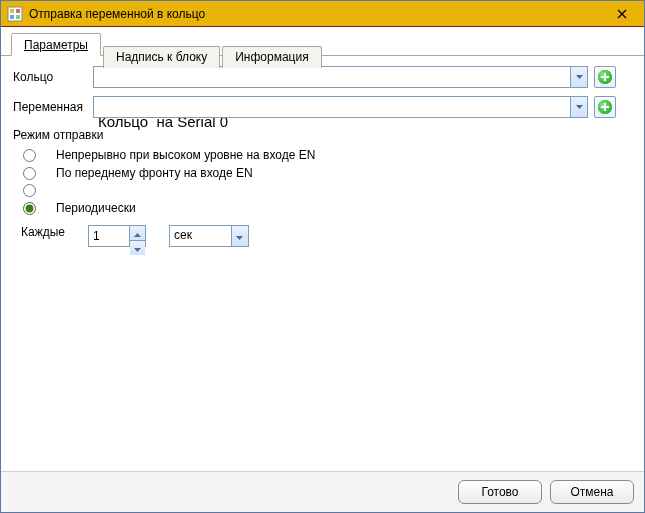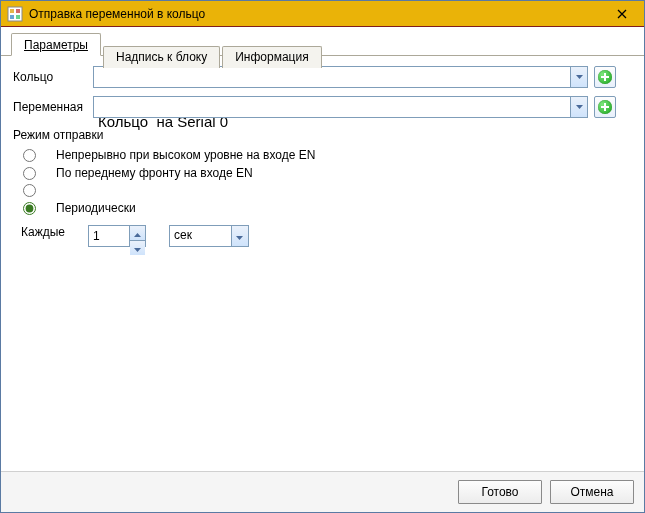--- a/index.html
+++ b/index.html
@@ -202,21 +202,21 @@
     gap: 8px;
     background: #f5f5f5;
   }
   .btn {
     min-width: 84px;
     height: 24px;
     border: 1px solid #8a8a8a;
     background: linear-gradient(#fdfdfd,#ececec);
     font-size: 12px;
     cursor: default;
-    border-radius: 1px;
+    border-radius: 6px;
     display:flex; align-items:center; justify-content:center;
   }
 </style>
 </head>
 <body>
 
 <div class="window">
 
   <div class="titlebar">
     <span class="app-icon">

